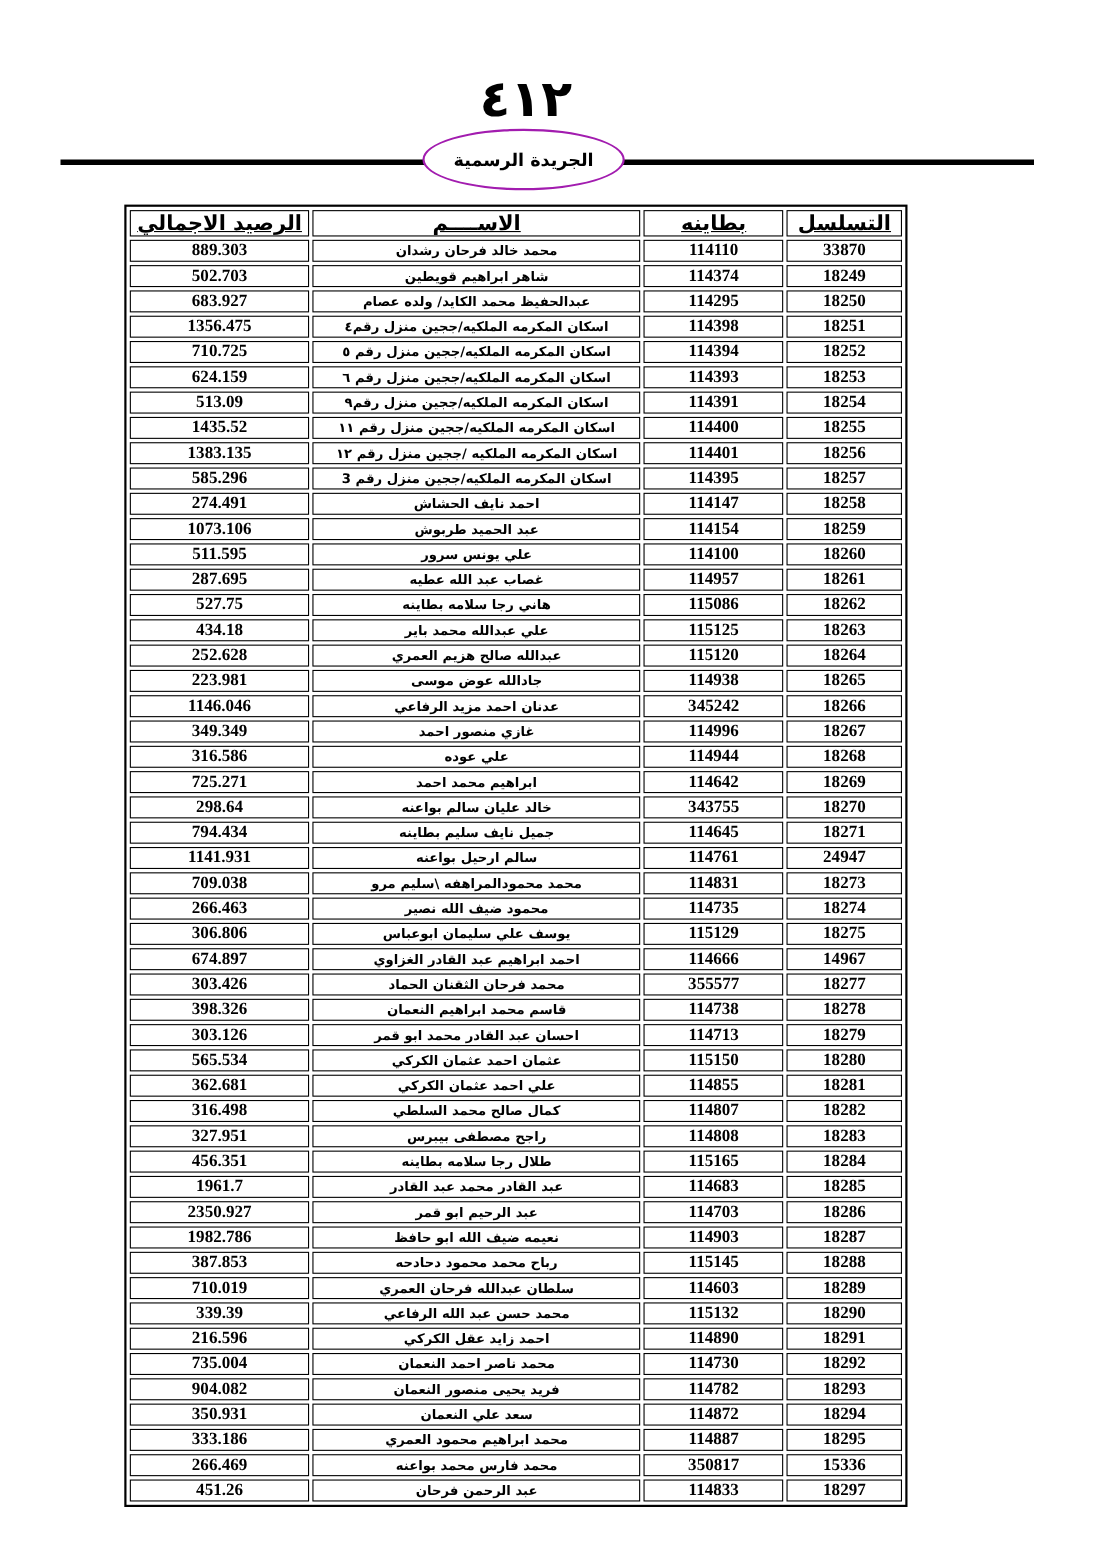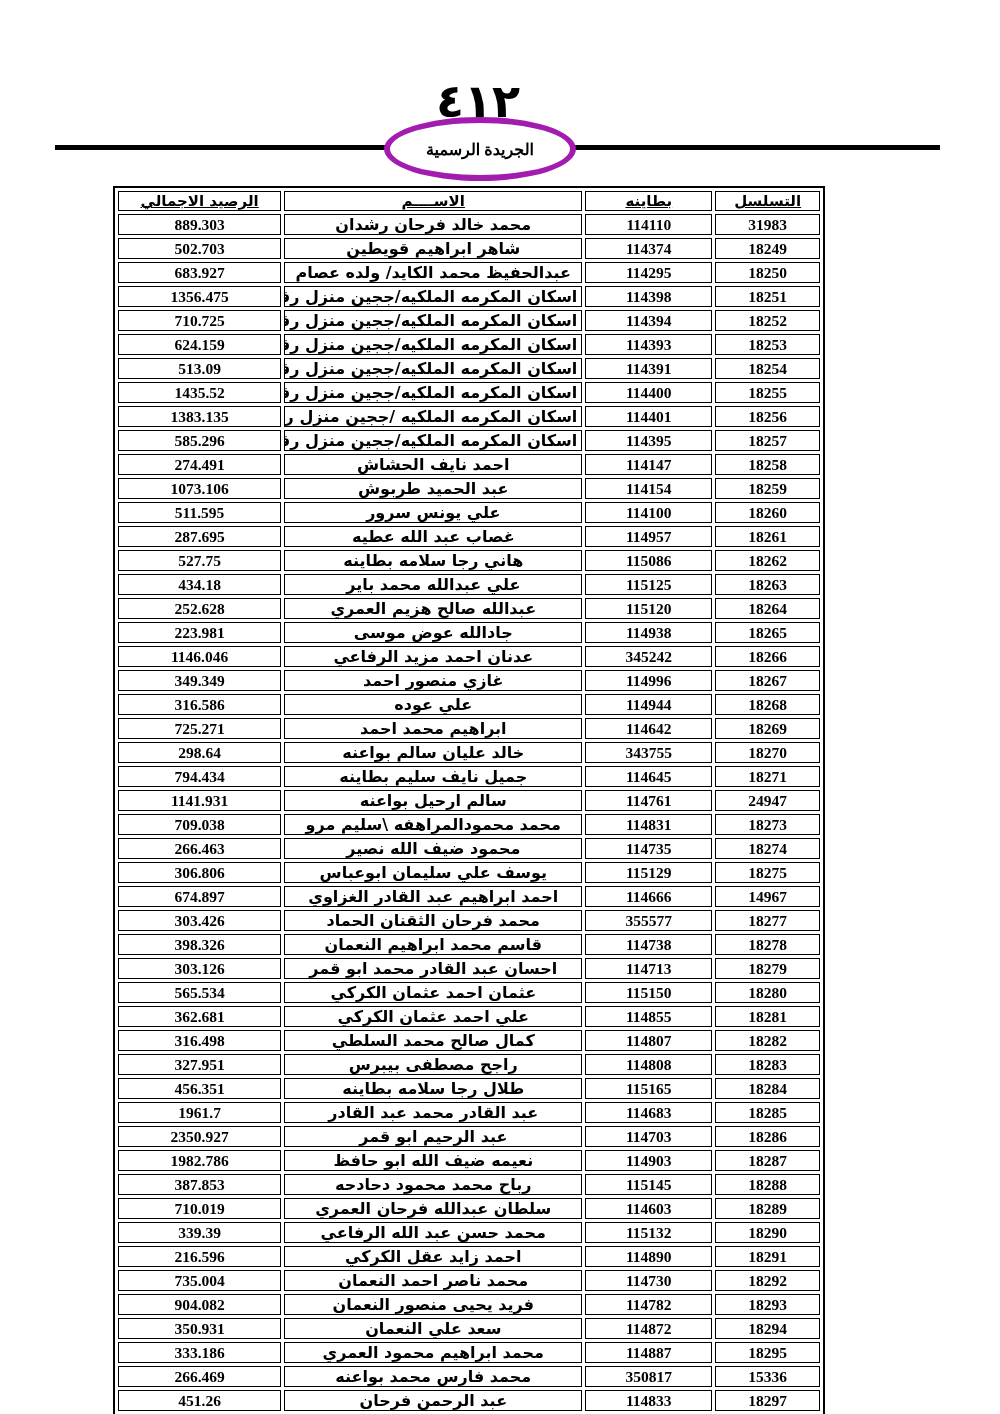--- a/index.html
+++ b/index.html
@@ -8,29 +8,28 @@
     font-family:"DejaVu Sans",sans-serif;color:#000;
     -webkit-font-smoothing:antialiased;
   }
   .page{position:absolute;inset:0;overflow:hidden;}
 
   
   .page-number{
     position:absolute;top:66px;left:0;right:44px;text-align:center;
     font-size:46px;font-weight:bold;line-height:1;
     font-family:"DejaVu Sans",sans-serif;
-    margin-top:12px;
   }
   .divider-line{
     position:absolute;top:145px;left:55px;width:885px;height:5px;background:#000;
   }
   .banner-ellipse{
     position:absolute;top:117px;left:384px;width:180px;height:52px;
-    background:#fff;border:6px solid #a21caf;border-radius:50%;
-    display:flex;align-items:center;justify-content:center;font-family:Liberation Serif, serif;
+    background:#fff;border:2px solid #a21caf;border-radius:50%;
+    display:flex;align-items:center;justify-content:center;
   }
   .banner-ellipse span{
     font-size:16px;font-weight:bold;direction:rtl;white-space:nowrap;
   }
 
   
   .ledger-wrap{position:absolute;top:186px;left:113px;}
   table.ledger{
     direction:rtl;
     border-collapse:separate;border-spacing:3px;
@@ -41,32 +40,32 @@
     border:1.5px solid #000;
     height:15px;padding:0 4px;
     text-align:center;vertical-align:middle;
     overflow:hidden;white-space:nowrap;
   }
   col.c-serial{width:104px;}
   col.c-sub{width:126px;}
   col.c-name{width:296px;}
   col.c-bal{width:162px;}
   th{
-    font-weight:bold;font-size:15px;
+    font-weight:bold;font-size:19px;
     text-decoration:underline;
     font-family:"DejaVu Sans",sans-serif;
   }
   td.num{
     font-family:"Liberation Serif",serif;
     font-weight:bold;font-size:15.5px;
     direction:ltr;
   }
   td.name{
     font-family:"DejaVu Sans",sans-serif;
-    font-weight:bold;font-size:16px;
+    font-weight:bold;font-size:12px;
   }
 </style>
 </head>
 <body>
 
 <div class="page">
 
   <div class="page-number">٤١٢</div>
 
   <div class="divider-line"></div>
@@ -86,21 +85,21 @@
       <thead>
         <tr>
           <th>التسلسل</th>
           <th>بطاينه</th>
           <th>الاســــم</th>
           <th>الرصيد الاجمالي</th>
         </tr>
       </thead>
       <tbody>
           <tr>
-            <td class="num">31983</td>
+            <td class="num">33870</td>
             <td class="num">114110</td>
             <td class="name">محمد خالد فرحان رشدان</td>
             <td class="num">889.303</td>
           </tr>
           <tr>
             <td class="num">18249</td>
             <td class="num">114374</td>
             <td class="name">شاهر ابراهيم قويطين</td>
             <td class="num">502.703</td>
           </tr>

